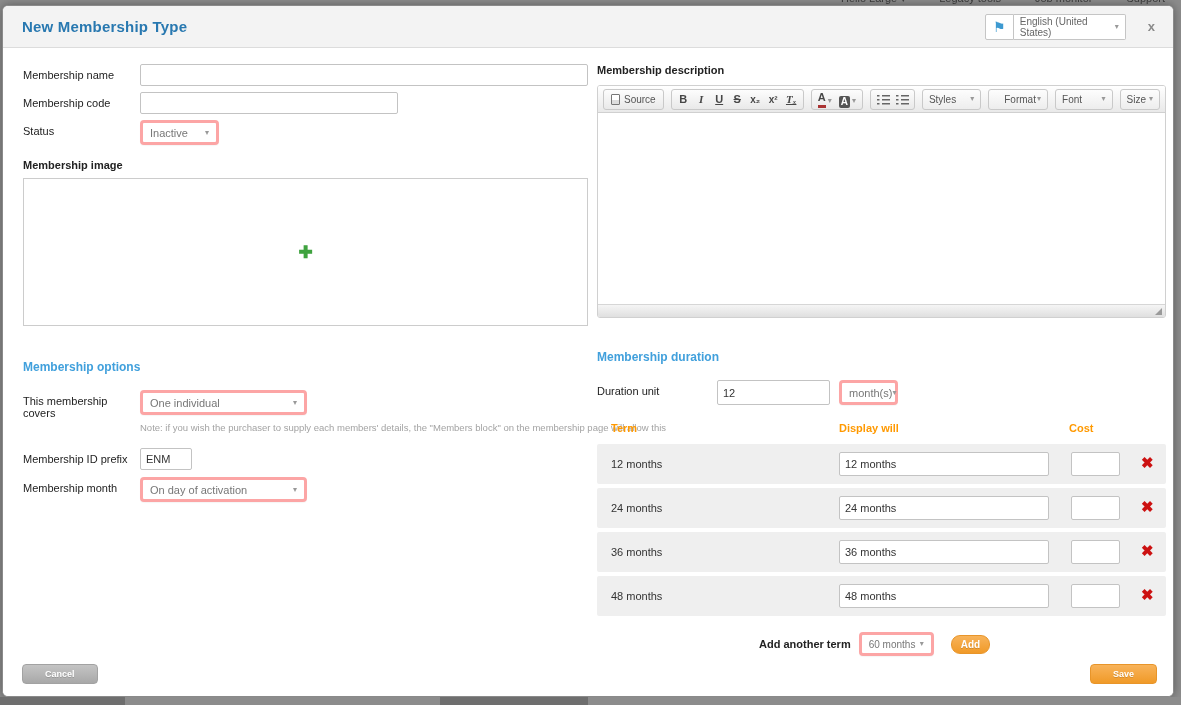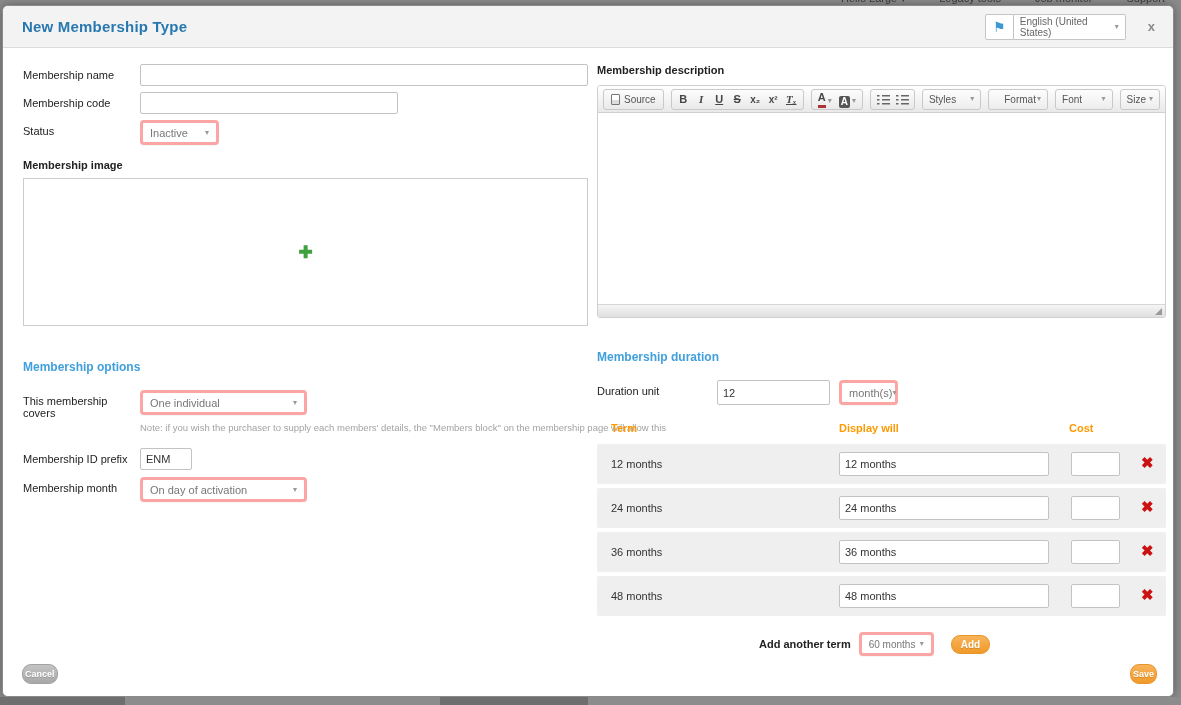--- a/index.html
+++ b/index.html
@@ -181,21 +181,21 @@
   .add-row .fselect { width:75px; height:24px; margin-left:8px; font-size:10px; }
   .btn-add {
     margin-left:17px; background:linear-gradient(#f8b35a,#f09a28);
     border:1px solid #e8952a; color:#fff; font-size:10px; font-weight:bold;
     padding:3px 9px; border-radius:9px; cursor:pointer; text-shadow:0 1px 0 rgba(0,0,0,.15);
   }
 
   
   .btn-cancel, .btn-save {
     position:absolute; bottom:12px; font-size:9px; font-weight:bold; color:#fff;
-    padding:4px 2px; border-radius:9px; cursor:pointer; text-shadow:0 1px 0 rgba(0,0,0,.15);
+    padding:4px 22px; border-radius:4px; cursor:pointer; text-shadow:0 1px 0 rgba(0,0,0,.15);
   }
   .btn-cancel { left:19px; background:linear-gradient(#c4c4c4,#a8a8a8); border:1px solid #a2a2a2; }
   .btn-save { right:16px; background:linear-gradient(#f8b35a,#f09a28); border:1px solid #e8952a; }
 
   .backdrop-bottom { position:absolute; left:0; right:0; bottom:0; height:8px; background:#8c8c8c; }
   .backdrop-bottom .seg { position:absolute; top:0; height:8px; background:#6e6e6e; }
   .seg1 { left:0; width:125px; } .seg2 { left:440px; width:148px; }
 </style>
 </head>
 <body>

